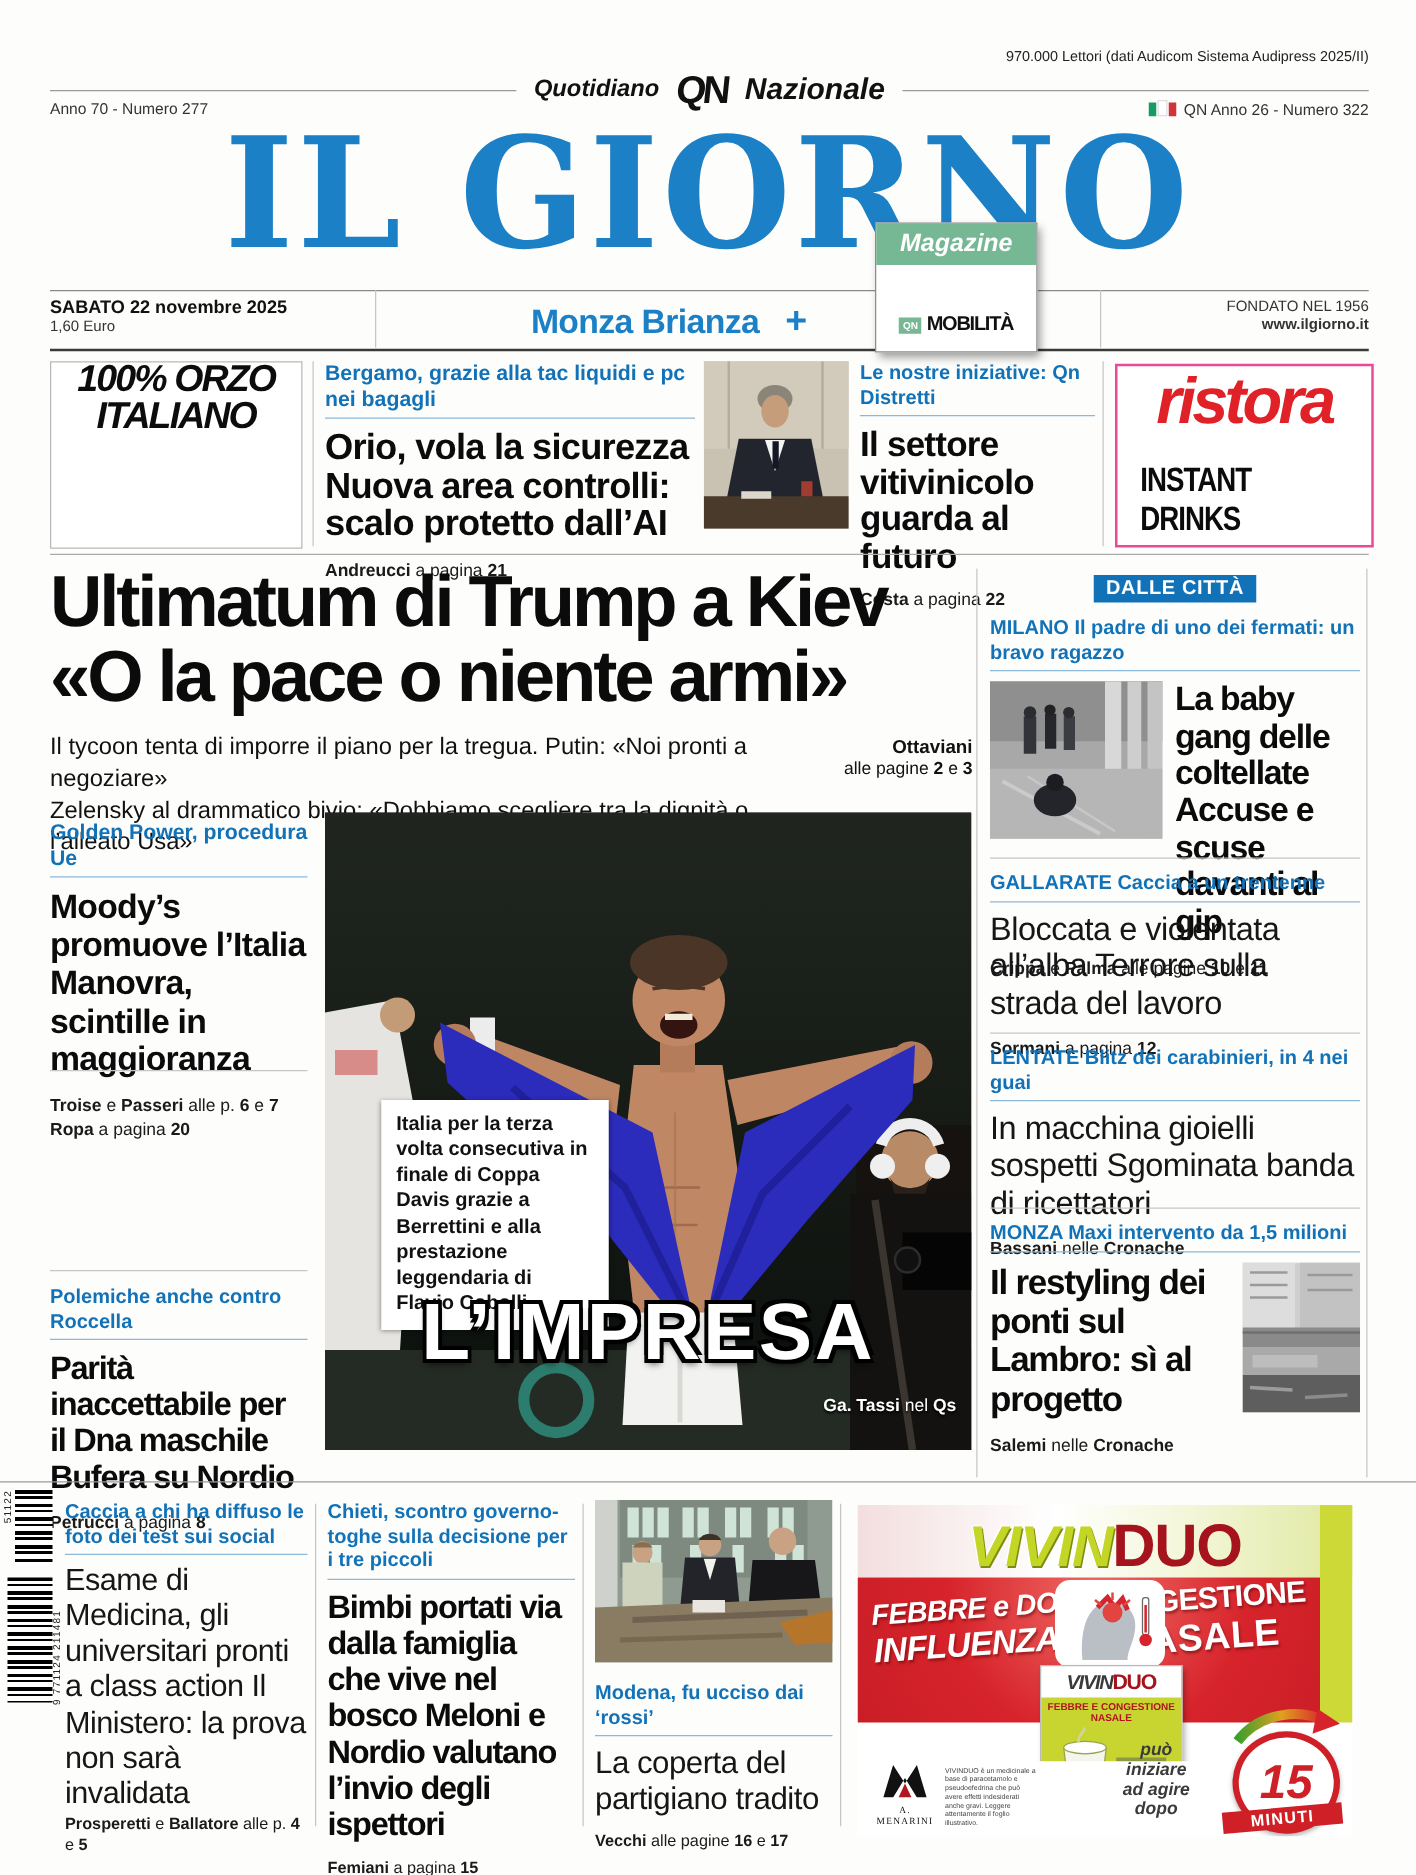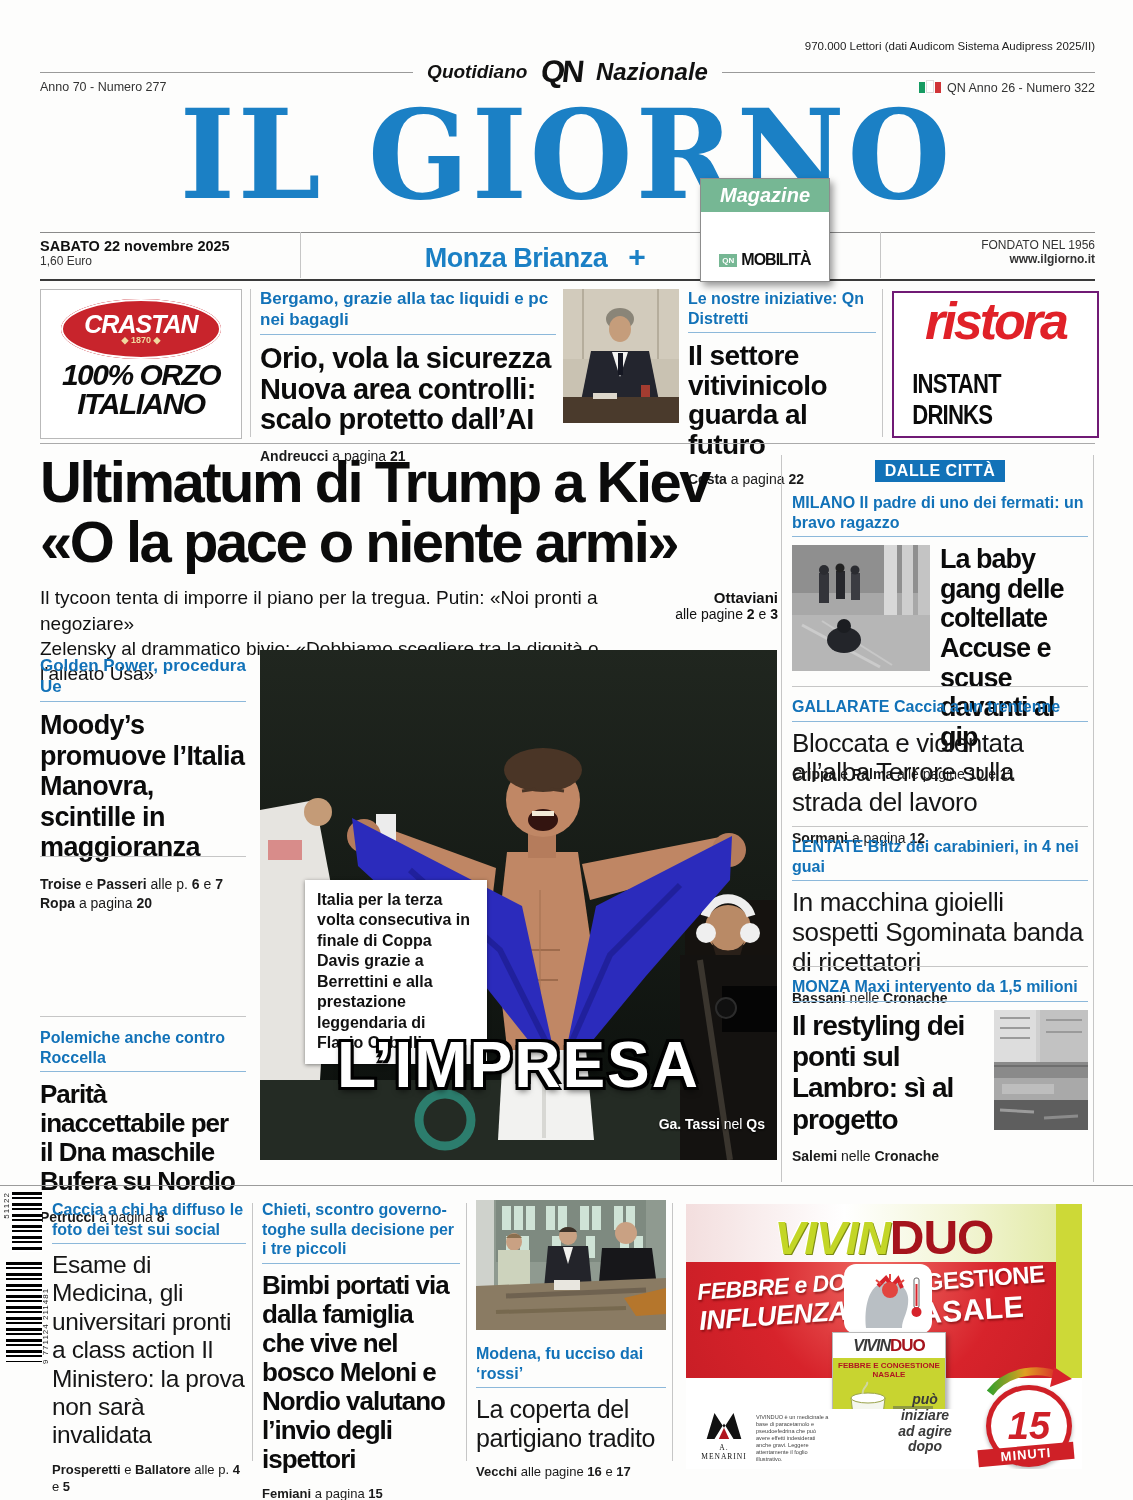--- a/index.html
+++ b/index.html
@@ -72,24 +72,20 @@
     <span>Monza Brianza</span>
     <span style="font-size:30px;margin-left:14px;">+</span>
   </div>
   <div class="vline" style="left:880px;top:232px;height:46px;"></div>
   <div class="abs" style="right:38px;top:238px;text-align:right;font-size:12px;color:#333;">
     <div>FONDATO NEL 1956</div>
     <div style="font-weight:700;">www.ilgiorno.it</div>
   </div>
 
   <div class="abs adborder" style="left:40px;top:289px;width:200px;height:148px;text-align:center;">
-    <div style="margin:9px auto 2px;width:160px;height:60px;background:#c8242c;border-radius:50%;display:flex;flex-direction:column;align-items:center;justify-content:center;box-shadow:inset 0 0 0 2px #fff,inset 0 0 0 4px #c8242c;">
-      <div style="color:#fff;font-weight:700;font-style:italic;font-size:25px;letter-spacing:-1px;line-height:.9;">CRASTAN</div>
-      <div style="color:#f0d9a0;font-size:9px;font-weight:700;">◆ 1870 ◆</div>
-    </div>
     <div style="font-style:italic;font-weight:700;font-size:30px;letter-spacing:-1.5px;line-height:.95;color:#0c0c0c;">100% ORZO</div>
     <div style="font-style:italic;font-weight:700;font-size:30px;letter-spacing:-1.5px;line-height:.95;color:#0c0c0c;">ITALIANO</div>
   </div>
 
   <div class="vline" style="left:250px;top:289px;height:148px;"></div>
 
   <div class="abs" style="left:260px;top:289px;width:296px;">
     <div class="kicker">Bergamo, grazie alla tac liquidi e pc nei bagagli</div>
     <div class="hl" style="font-size:29px;line-height:1.05;margin-top:8px;">Orio, vola la sicurezza Nuova area controlli: scalo protetto dall’AI</div>
     <div class="byline" style="margin-top:12px;"><span class="bseg">Andreucci</span><span> a pagina </span><span class="bseg">21</span></div>
@@ -113,21 +109,21 @@
   </div>
 
   <div class="abs" style="left:688px;top:289px;width:188px;">
     <div class="kicker" style="font-size:16px;">Le nostre iniziative: Qn Distretti</div>
     <div class="hl" style="font-size:28px;line-height:1.06;margin-top:8px;">Il settore vitivinicolo guarda al futuro</div>
     <div class="byline" style="margin-top:10px;"><span class="bseg">Costa</span><span> a pagina </span><span class="bseg">22</span></div>
   </div>
 
   <div class="vline" style="left:882px;top:289px;height:148px;"></div>
 
-  <div class="abs" style="left:892px;top:291px;width:203px;height:143px;border:2px solid #701a75;background:#fff;display:flex;flex-direction:column;align-items:center;justify-content:center;gap:24px;">
+  <div class="abs" style="left:892px;top:291px;width:203px;height:143px;border:2px solid #ec4899;background:#fff;display:flex;flex-direction:column;align-items:center;justify-content:center;gap:24px;">
     <div style="color:#e02128;font-weight:700;font-style:italic;font-size:52px;letter-spacing:-3px;line-height:.9;">ristora</div>
     <div style="color:#0b0b0b;font-weight:700;font-size:27px;letter-spacing:-1px;transform:scaleX(.82);transform-origin:center;">INSTANT DRINKS</div>
   </div>
 
   <div class="hline" style="left:40px;right:38px;top:443px;background:#aaa;"></div>
 
   <div class="abs" style="left:40px;top:452px;width:738px;">
     <div class="hl" style="font-size:58px;line-height:1.03;letter-spacing:-2.5px;">Ultimatum di Trump a Kiev</div>
     <div class="hl" style="font-size:58px;line-height:1.03;letter-spacing:-2.5px;">«O la pace o niente armi»</div>
     <div style="display:flex;margin-top:14px;">
@@ -289,21 +285,21 @@
   <div class="abs" style="left:4px;top:1192px;width:42px;">
     <div class="vtext" style="position:absolute;left:-2px;top:0;">51122</div>
     <div class="barcode" style="margin-left:8px;width:30px;height:60px;"></div>
     <div class="barcode" style="margin-left:2px;margin-top:10px;width:36px;height:100px;"></div>
     <div class="vtext" style="position:absolute;right:-4px;top:72px;height:100px;">9 771124 211481</div>
   </div>
 
   <div class="abs" style="left:52px;top:1200px;width:194px;">
     <div class="kicker" style="font-size:16px;">Caccia a chi ha diffuso le foto dei test sui social</div>
     <div class="hl-light" style="font-size:24.5px;line-height:1.16;margin-top:7px;">Esame di Medicina, gli universitari pronti a class action Il Ministero: la prova non sarà invalidata</div>
-    <div class="byline" style="margin-top:11px;font-size:13px;"><span class="bseg">Prosperetti</span><span> e </span><span class="bseg">Ballatore</span><span> alle p. </span><span class="bseg">4</span><span> e </span><span class="bseg">5</span></div>
+    <div class="byline" style="font-size:13px;"><span class="bseg">Prosperetti</span><span> e </span><span class="bseg">Ballatore</span><span> alle p. </span><span class="bseg">4</span><span> e </span><span class="bseg">5</span></div>
   </div>
   <div class="vline" style="left:252px;top:1203px;height:258px;"></div>
 
   <div class="abs" style="left:262px;top:1200px;width:198px;">
     <div class="kicker" style="font-size:16px;">Chieti, scontro governo-toghe sulla decisione per i tre piccoli</div>
     <div class="hl" style="font-size:26px;line-height:1.12;margin-top:7px;letter-spacing:-1px;">Bimbi portati via dalla famiglia che vive nel bosco Meloni e Nordio valutano l’invio degli ispettori</div>
     <div class="byline" style="margin-top:11px;font-size:13px;"><span class="bseg">Femiani</span><span> a pagina </span><span class="bseg">15</span></div>
   </div>
   <div class="vline" style="left:466px;top:1203px;height:258px;"></div>
 

